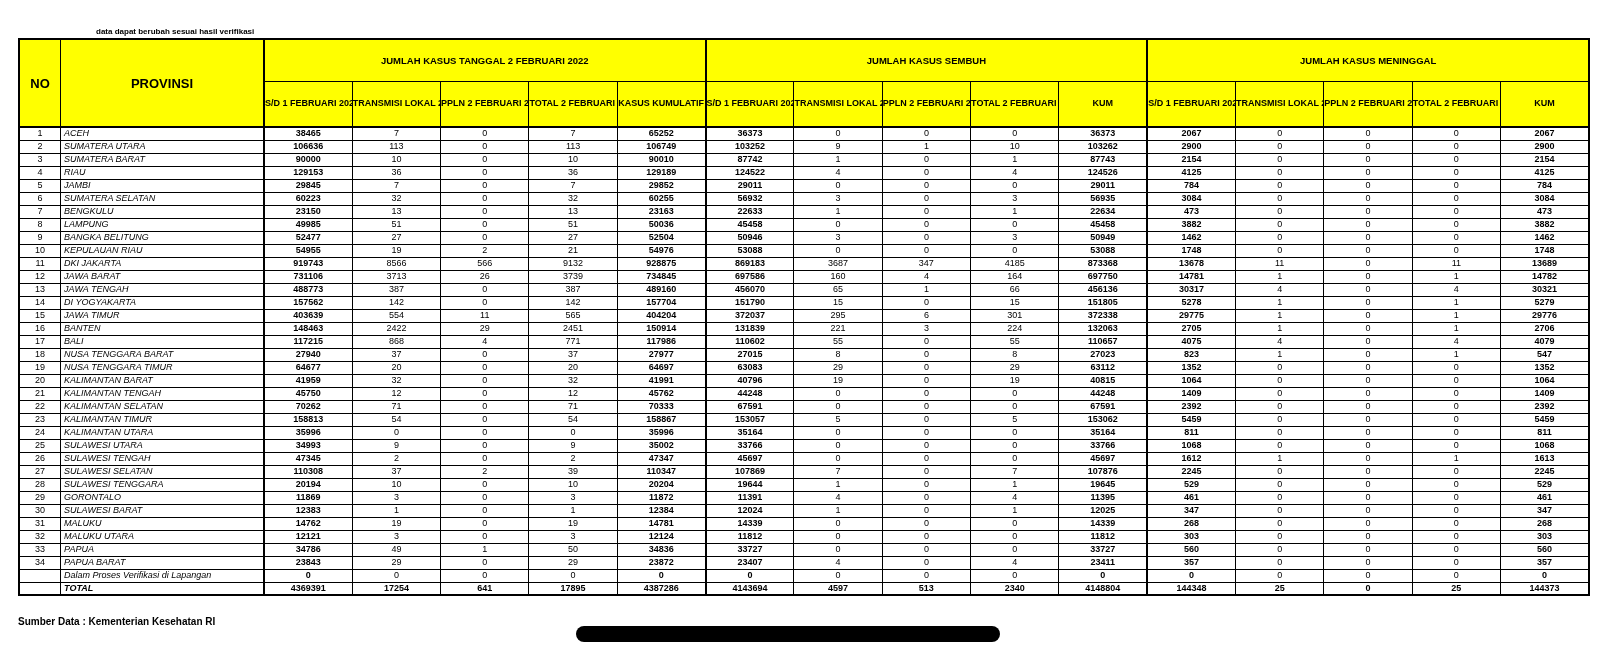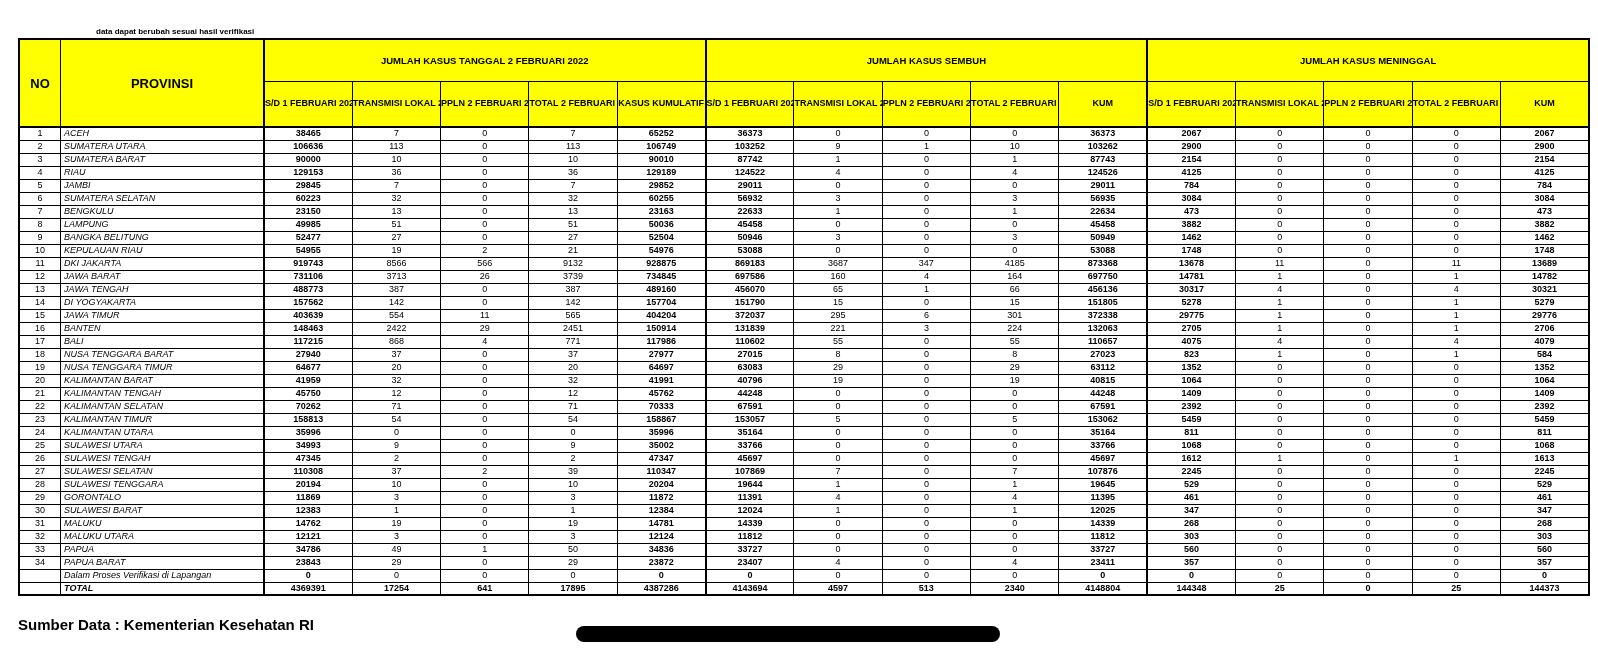--- a/index.html
+++ b/index.html
@@ -27,21 +27,21 @@
   thead tr.subrow th { border-top: 1.5px solid #000; }
   thead { border-bottom: 2px solid #000; }
 
   
   tbody td { height: 13px; font-size: 9px; line-height: 11px; text-align: center;
              vertical-align: middle; padding: 0 2px; }
   td.prov { text-align: left; padding-left: 3px; font-style: italic; }
   td.b { font-weight: bold; }
   tr.total td { font-weight: bold; border-top: 1.5px solid #000; }
 
-  .source { position: absolute; top: 616px; left: 18px; font-size: 15px; font-weight: bold; }
+  .source { position: absolute; top: 616px; left: 18px; font-size: 10px; font-weight: bold; }
   .redaction { position: absolute; top: 626px; left: 576px; width: 424px; height: 16px;
                background: #000; border-radius: 8px; }
 </style>
 </head>
 <body>
 
 <div class="page">
 
   <div class="note">data dapat berubah sesuai hasil verifikasi</div>
 
@@ -447,21 +447,21 @@
           <td class="num b sep">27977</td>
           <td class="num b">27015</td>
           <td class="num">8</td>
           <td class="num">0</td>
           <td class="num">8</td>
           <td class="num b sep">27023</td>
           <td class="num b">823</td>
           <td class="num">1</td>
           <td class="num">0</td>
           <td class="num">1</td>
-          <td class="num b sep">584</td>
+          <td class="num b sep">547</td>
         </tr>
         <tr>
           <td class="no">19</td>
           <td class="prov sep">NUSA TENGGARA TIMUR</td>
           <td class="num b">64677</td>
           <td class="num">20</td>
           <td class="num">0</td>
           <td class="num">20</td>
           <td class="num b sep">64697</td>
           <td class="num b">63083</td>

